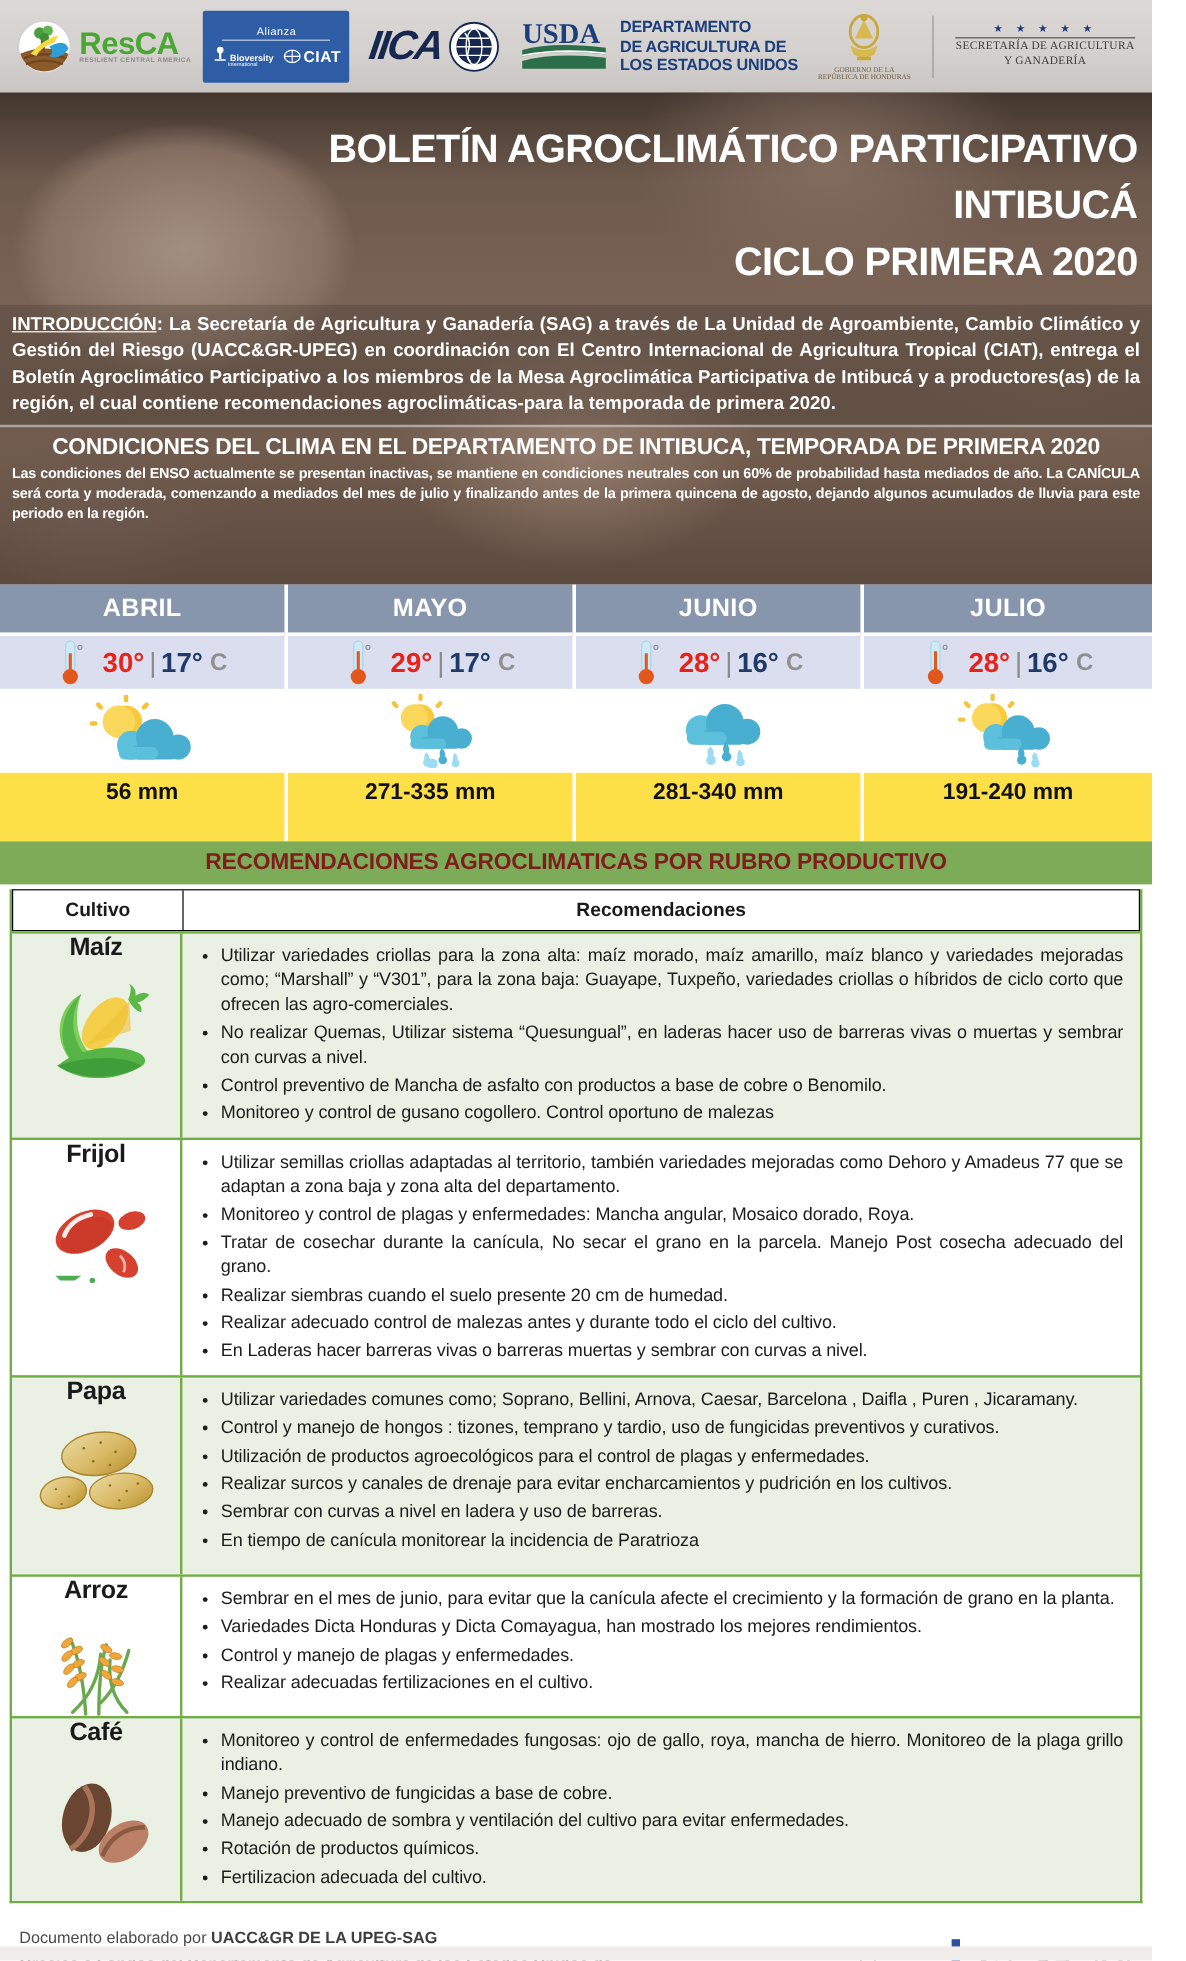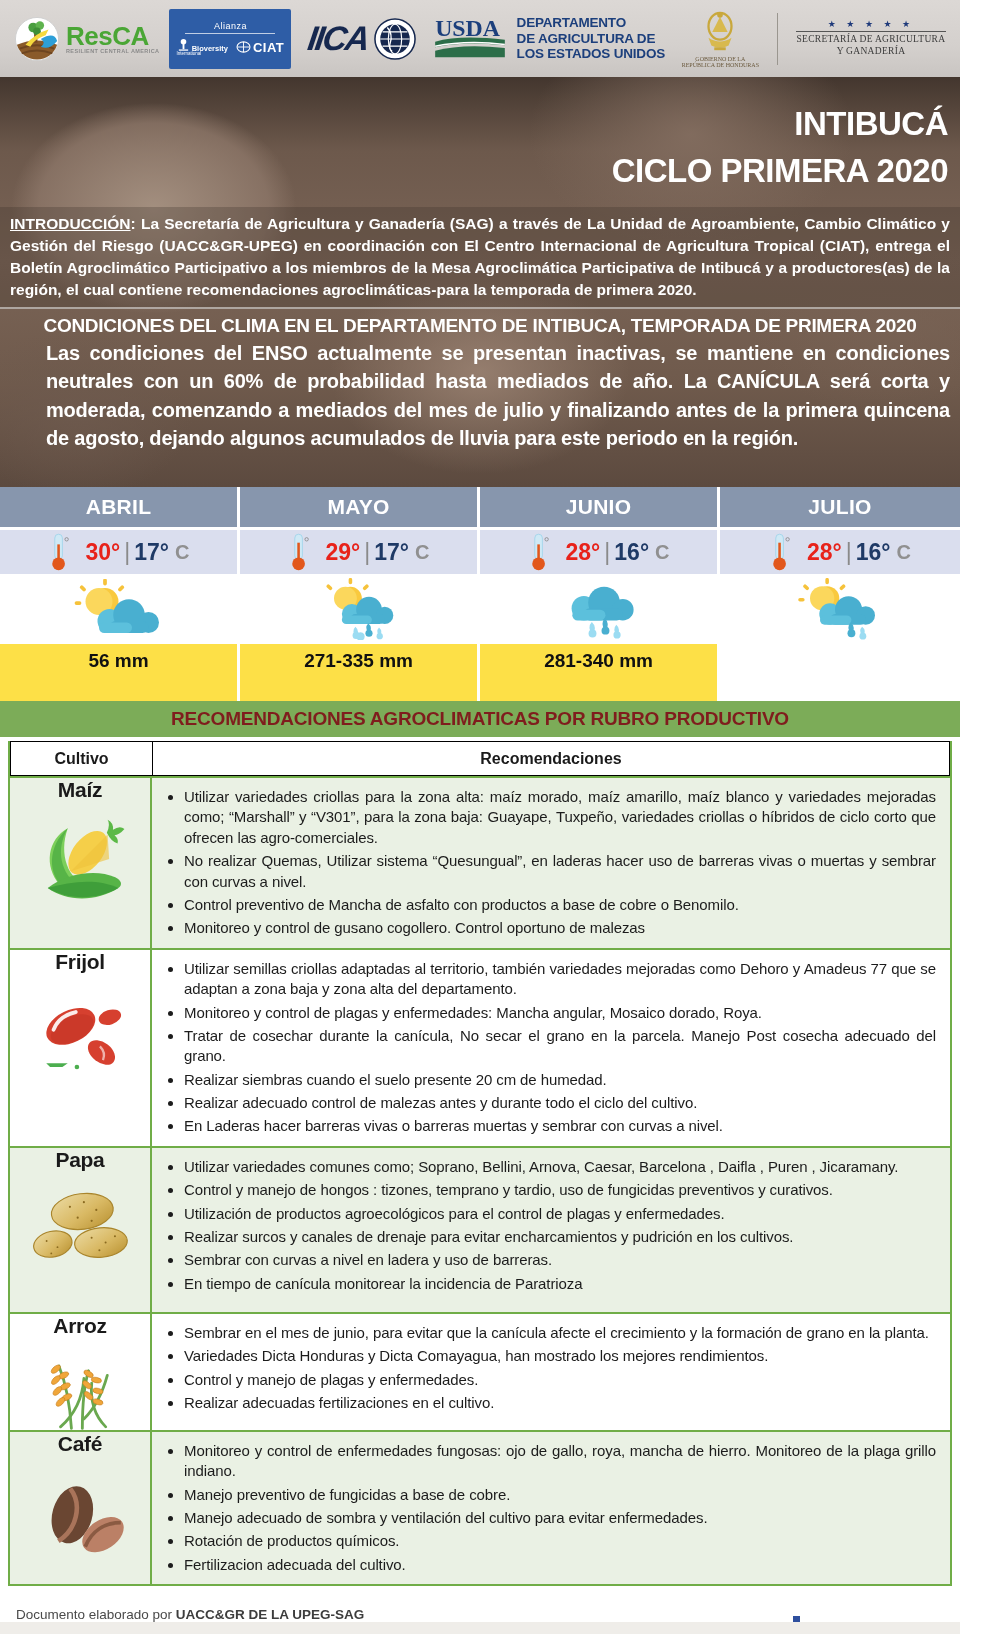--- a/index.html
+++ b/index.html
@@ -12,21 +12,21 @@
   .lb-group{display:flex;align-items:center;gap:10px;}
   .resca-wrap{display:flex;align-items:center;gap:6px;}
   .resca-text{line-height:1;}
   .resca-name{font-size:26px;font-weight:bold;color:#4aa635;letter-spacing:-.5px;}
   .resca-tag{font-size:5.5px;color:#8a8a8a;letter-spacing:.4px;font-weight:bold;}
   .alianza{background:#2e5da6;width:122px;height:60px;border-radius:2px;color:#fff;
     display:flex;flex-direction:column;align-items:center;justify-content:center;gap:2px;}
   .alianza-label{font-size:9px;letter-spacing:.5px;}
   .alianza-rule{width:90px;height:1px;background:rgba(255,255,255,.7);}
   .alianza-logos{display:flex;align-items:center;gap:8px;margin-top:2px;}
-  .biov{font-size:7.5px;font-weight:bold;line-height:1;text-align:left;}
+  .biov{font-size:7.5px;font-weight:bold;line-height:1;text-align:center;}
   .biov small{display:block;font-size:4.5px;font-weight:normal;}
   .ciat{font-size:13px;font-weight:bold;letter-spacing:.5px;display:flex;align-items:center;gap:2px;}
   .iica{display:flex;align-items:center;gap:6px;}
   .iica-word{font-size:34px;font-weight:bold;font-style:italic;color:#16284f;letter-spacing:-2px;transform:skewX(-8deg);}
   .usda-wrap{display:flex;align-items:center;gap:10px;}
   .usda-title{font-size:13.5px;font-weight:bold;color:#1c3f7c;line-height:1.15;letter-spacing:-.2px;}
   .hond-wrap{display:flex;flex-direction:column;align-items:center;line-height:1;}
   .hond-label{font-size:6px;color:#6b5a3e;text-align:center;font-family:"Liberation Serif",serif;margin-top:1px;}
   .vdiv{width:1px;height:52px;background:#9a968f;margin:0 8px;}
   .sag-wrap{display:flex;flex-direction:column;align-items:center;line-height:1.25;}
@@ -41,21 +41,21 @@
       radial-gradient(ellipse 270px 190px at 72% 14%, rgba(134,112,98,.85) 0%, rgba(0,0,0,0) 60%),
       radial-gradient(ellipse 250px 170px at 50% 72%, rgba(158,134,118,.8) 0%, rgba(0,0,0,0) 60%),
       radial-gradient(ellipse 220px 160px at 92% 58%, rgba(120,98,84,.85) 0%, rgba(0,0,0,0) 62%),
       radial-gradient(ellipse 180px 130px at 8% 82%, rgba(110,90,78,.8) 0%, rgba(0,0,0,0) 65%),
       linear-gradient(180deg,#43362e 0%,#6d594c 18%,#7a6456 45%,#6f5a4c 75%,#5c4a3f 100%);}
   .hero-title{padding:24px 12px 0 0;text-align:right;font-weight:bold;font-size:33px;line-height:1.42;letter-spacing:-.5px;}
   .hero-intro{margin-top:12px;padding:6px 10px;background:rgba(58,46,40,.28);
     font-size:15.5px;font-weight:bold;line-height:1.42;text-align:justify;border-bottom:2px solid rgba(235,235,235,.55);}
   .hero-intro .u{text-decoration:underline;}
   .clima-head{margin-top:6px;text-align:center;font-weight:bold;font-size:19px;letter-spacing:-.3px;}
-  .clima-body{padding:2px 10px 0;font-size:20px;font-weight:bold;line-height:1.42;text-align:justify;letter-spacing:-.2px;margin-left:36px;}
+  .clima-body{padding:2px 10px 0;font-size:12px;font-weight:bold;line-height:1.42;text-align:justify;letter-spacing:-.2px;}
 
   
   .forecast{display:flex;background:#fff;}
   .fc-col{width:247px;box-sizing:border-box;border-right:3px solid #fff;}
   .fc-col:last-child{border-right:none;}
   .fc-head{height:40px;background:#8796ad;color:#fff;font-weight:bold;font-size:21px;
     display:flex;align-items:center;justify-content:center;letter-spacing:.3px;border-bottom:3px solid #fff;}
   .fc-temp{height:44px;background:#dadeee;display:flex;align-items:center;justify-content:center;gap:6px;
     font-size:23px;font-weight:bold;border-bottom:2px solid #fff;}
   .fc-temp .tmax{color:#e8221a;}
@@ -189,20 +189,21 @@
       <div class="sag-wrap">
         <div class="sag-stars">★ ★ ★ ★ ★</div>
         <div class="sag-rule"></div>
         <div class="sag-label">SECRETARÍA DE AGRICULTURA Y GANADERÍA</div>
       </div>
     </div>
   </div>
 
   <div class="hero">
     <div class="hero-title">
+      <div>BOLETÍN AGROCLIMÁTICO PARTICIPATIVO</div>
       <div>INTIBUCÁ</div>
       <div>CICLO PRIMERA 2020</div>
     </div>
     <div class="hero-intro"><span class="u">INTRODUCCIÓN</span><span>: La Secretaría de Agricultura y Ganadería (SAG) a través de La Unidad de Agroambiente, Cambio Climático y Gestión del Riesgo (UACC&amp;GR-UPEG) en coordinación con El Centro Internacional de Agricultura Tropical (CIAT),  entrega el Boletín Agroclimático Participativo a los miembros de la Mesa Agroclimática Participativa de Intibucá y a productores(as) de la región,  el cual contiene recomendaciones agroclimáticas-para la temporada de primera 2020.</span></div>
     <div class="clima-head">CONDICIONES DEL CLIMA EN EL DEPARTAMENTO DE INTIBUCA, TEMPORADA DE PRIMERA 2020</div>
     <div class="clima-body">Las condiciones del ENSO actualmente se presentan inactivas, se mantiene en condiciones neutrales con un 60% de probabilidad hasta mediados de año. La CANÍCULA será corta y moderada, comenzando a mediados del mes de julio y finalizando antes de la primera quincena de agosto, dejando algunos acumulados de lluvia para este periodo en la región.</div>
   </div>
 
   <div class="forecast">
 
@@ -345,20 +346,21 @@
             <rect x="42" y="52" width="44" height="13" rx="6.5" fill="#5cc0dc"></rect>
           </g>
           <g>
             <path d="M86 80 q-8 -12 -1 -18 q8 6 1 18z" fill="#49afd0"></path>
             <path d="M102 84 q-7 -11 -1 -16 q7 5 1 16z" fill="#9bdcf2"></path>
             <circle cx="86" cy="77" r="5.5" fill="#49afd0"></circle>
             <circle cx="102" cy="81" r="4.8" fill="#9bdcf2"></circle>
           </g>
         </svg>
       </div>
+      <div class="fc-rain">191-240 mm</div>
     </div>
   </div>
 
   <div class="banner">RECOMENDACIONES AGROCLIMATICAS POR RUBRO PRODUCTIVO</div>
 
   <div class="crops">
     <div class="crops-head">
       <div class="ch-crop">Cultivo</div>
       <div class="ch-rec">Recomendaciones</div>
     </div>

